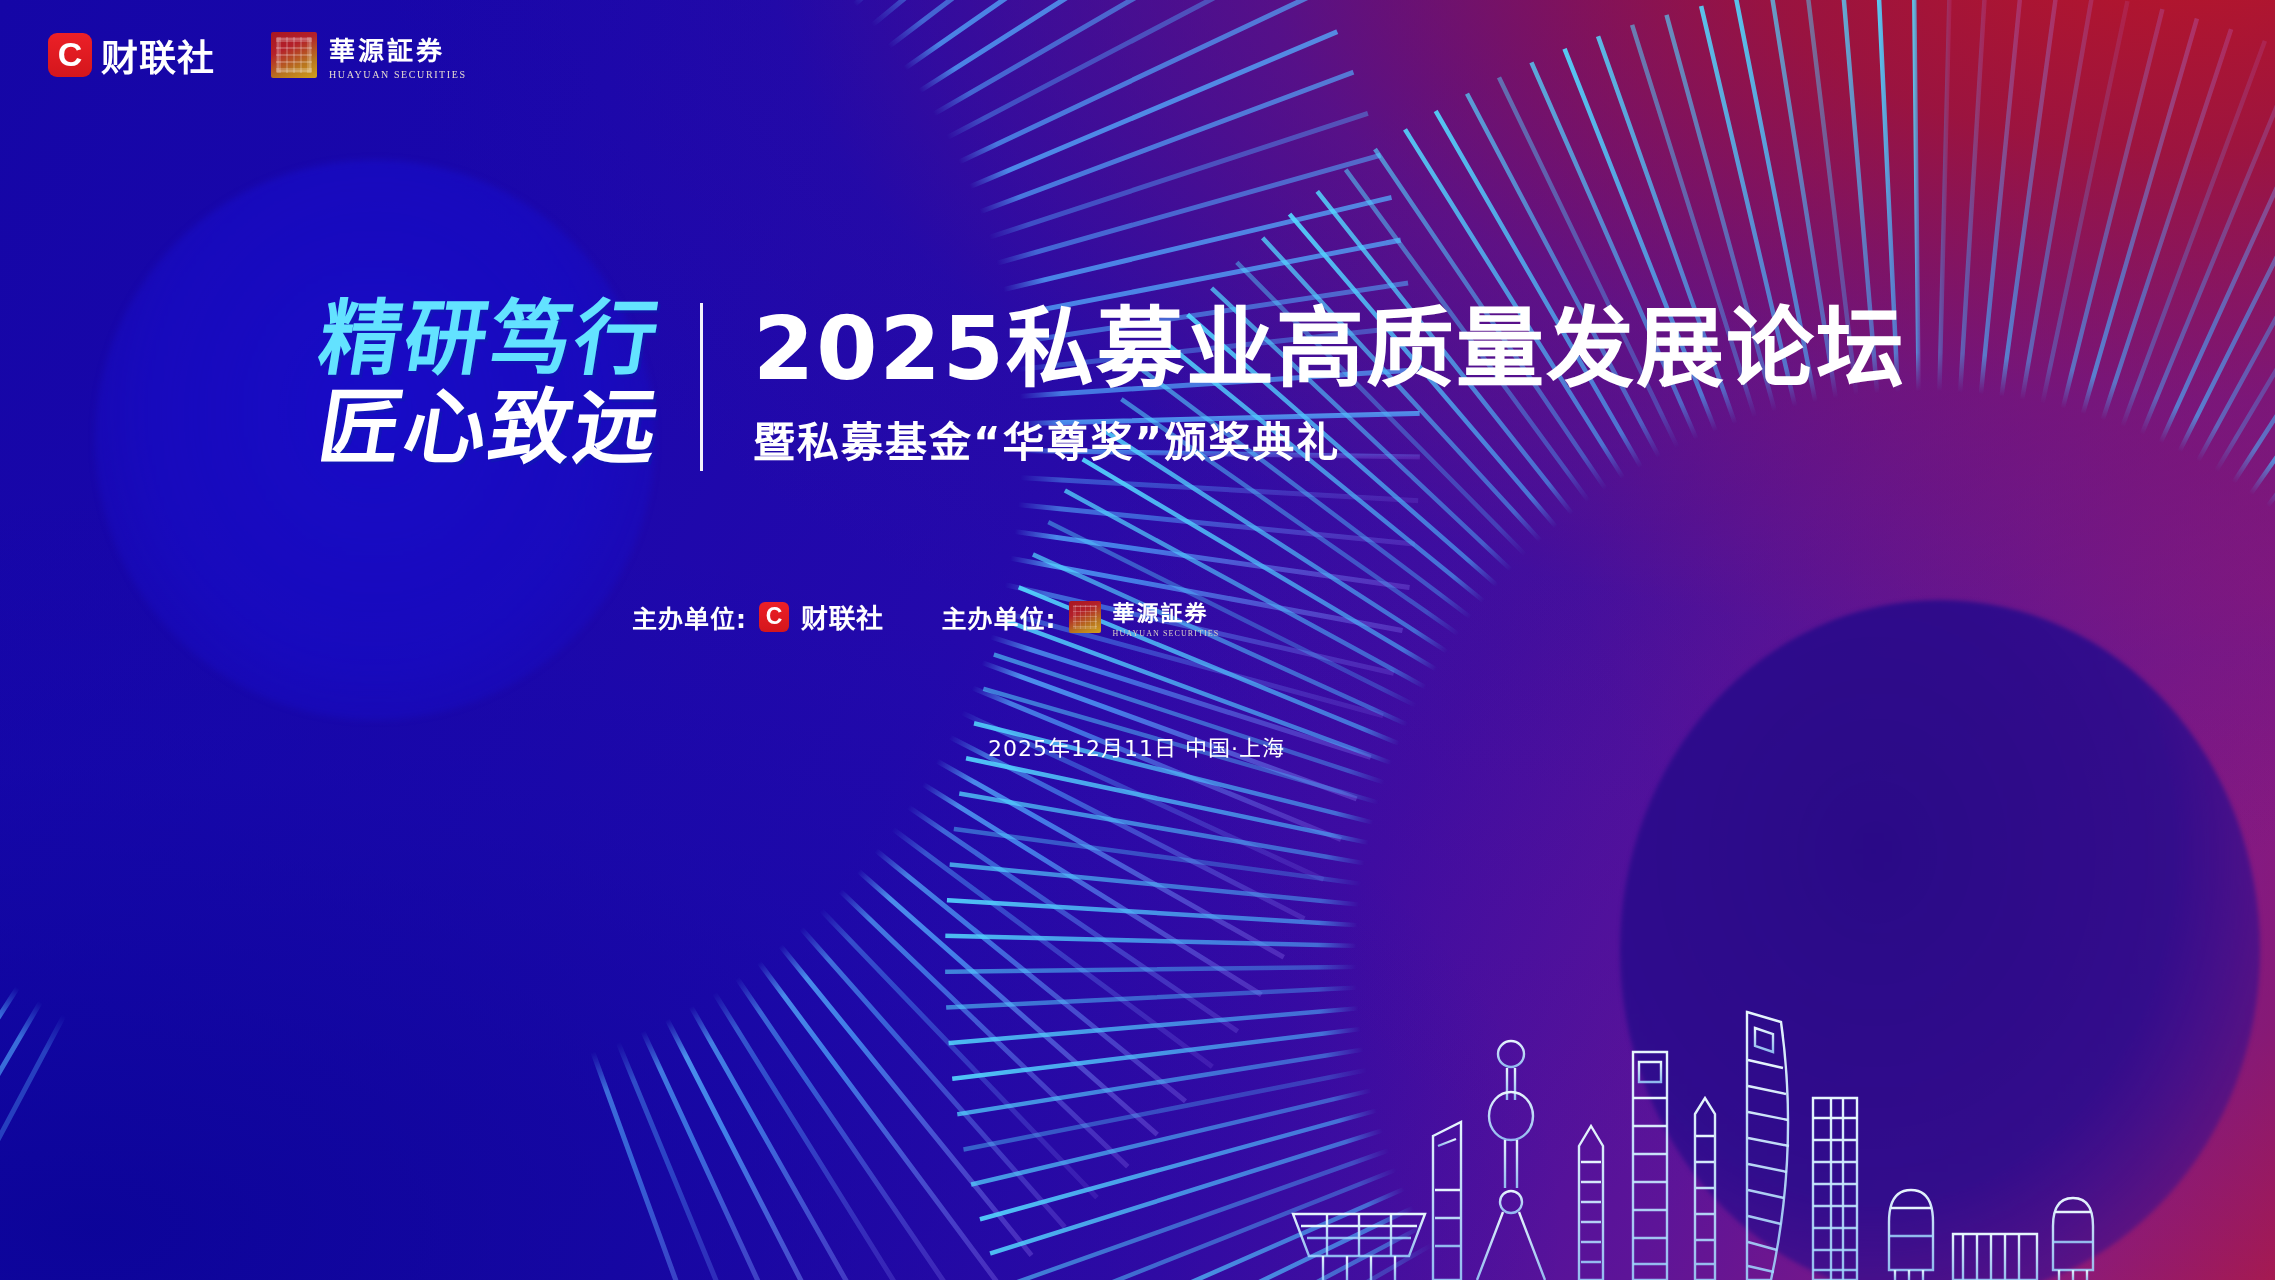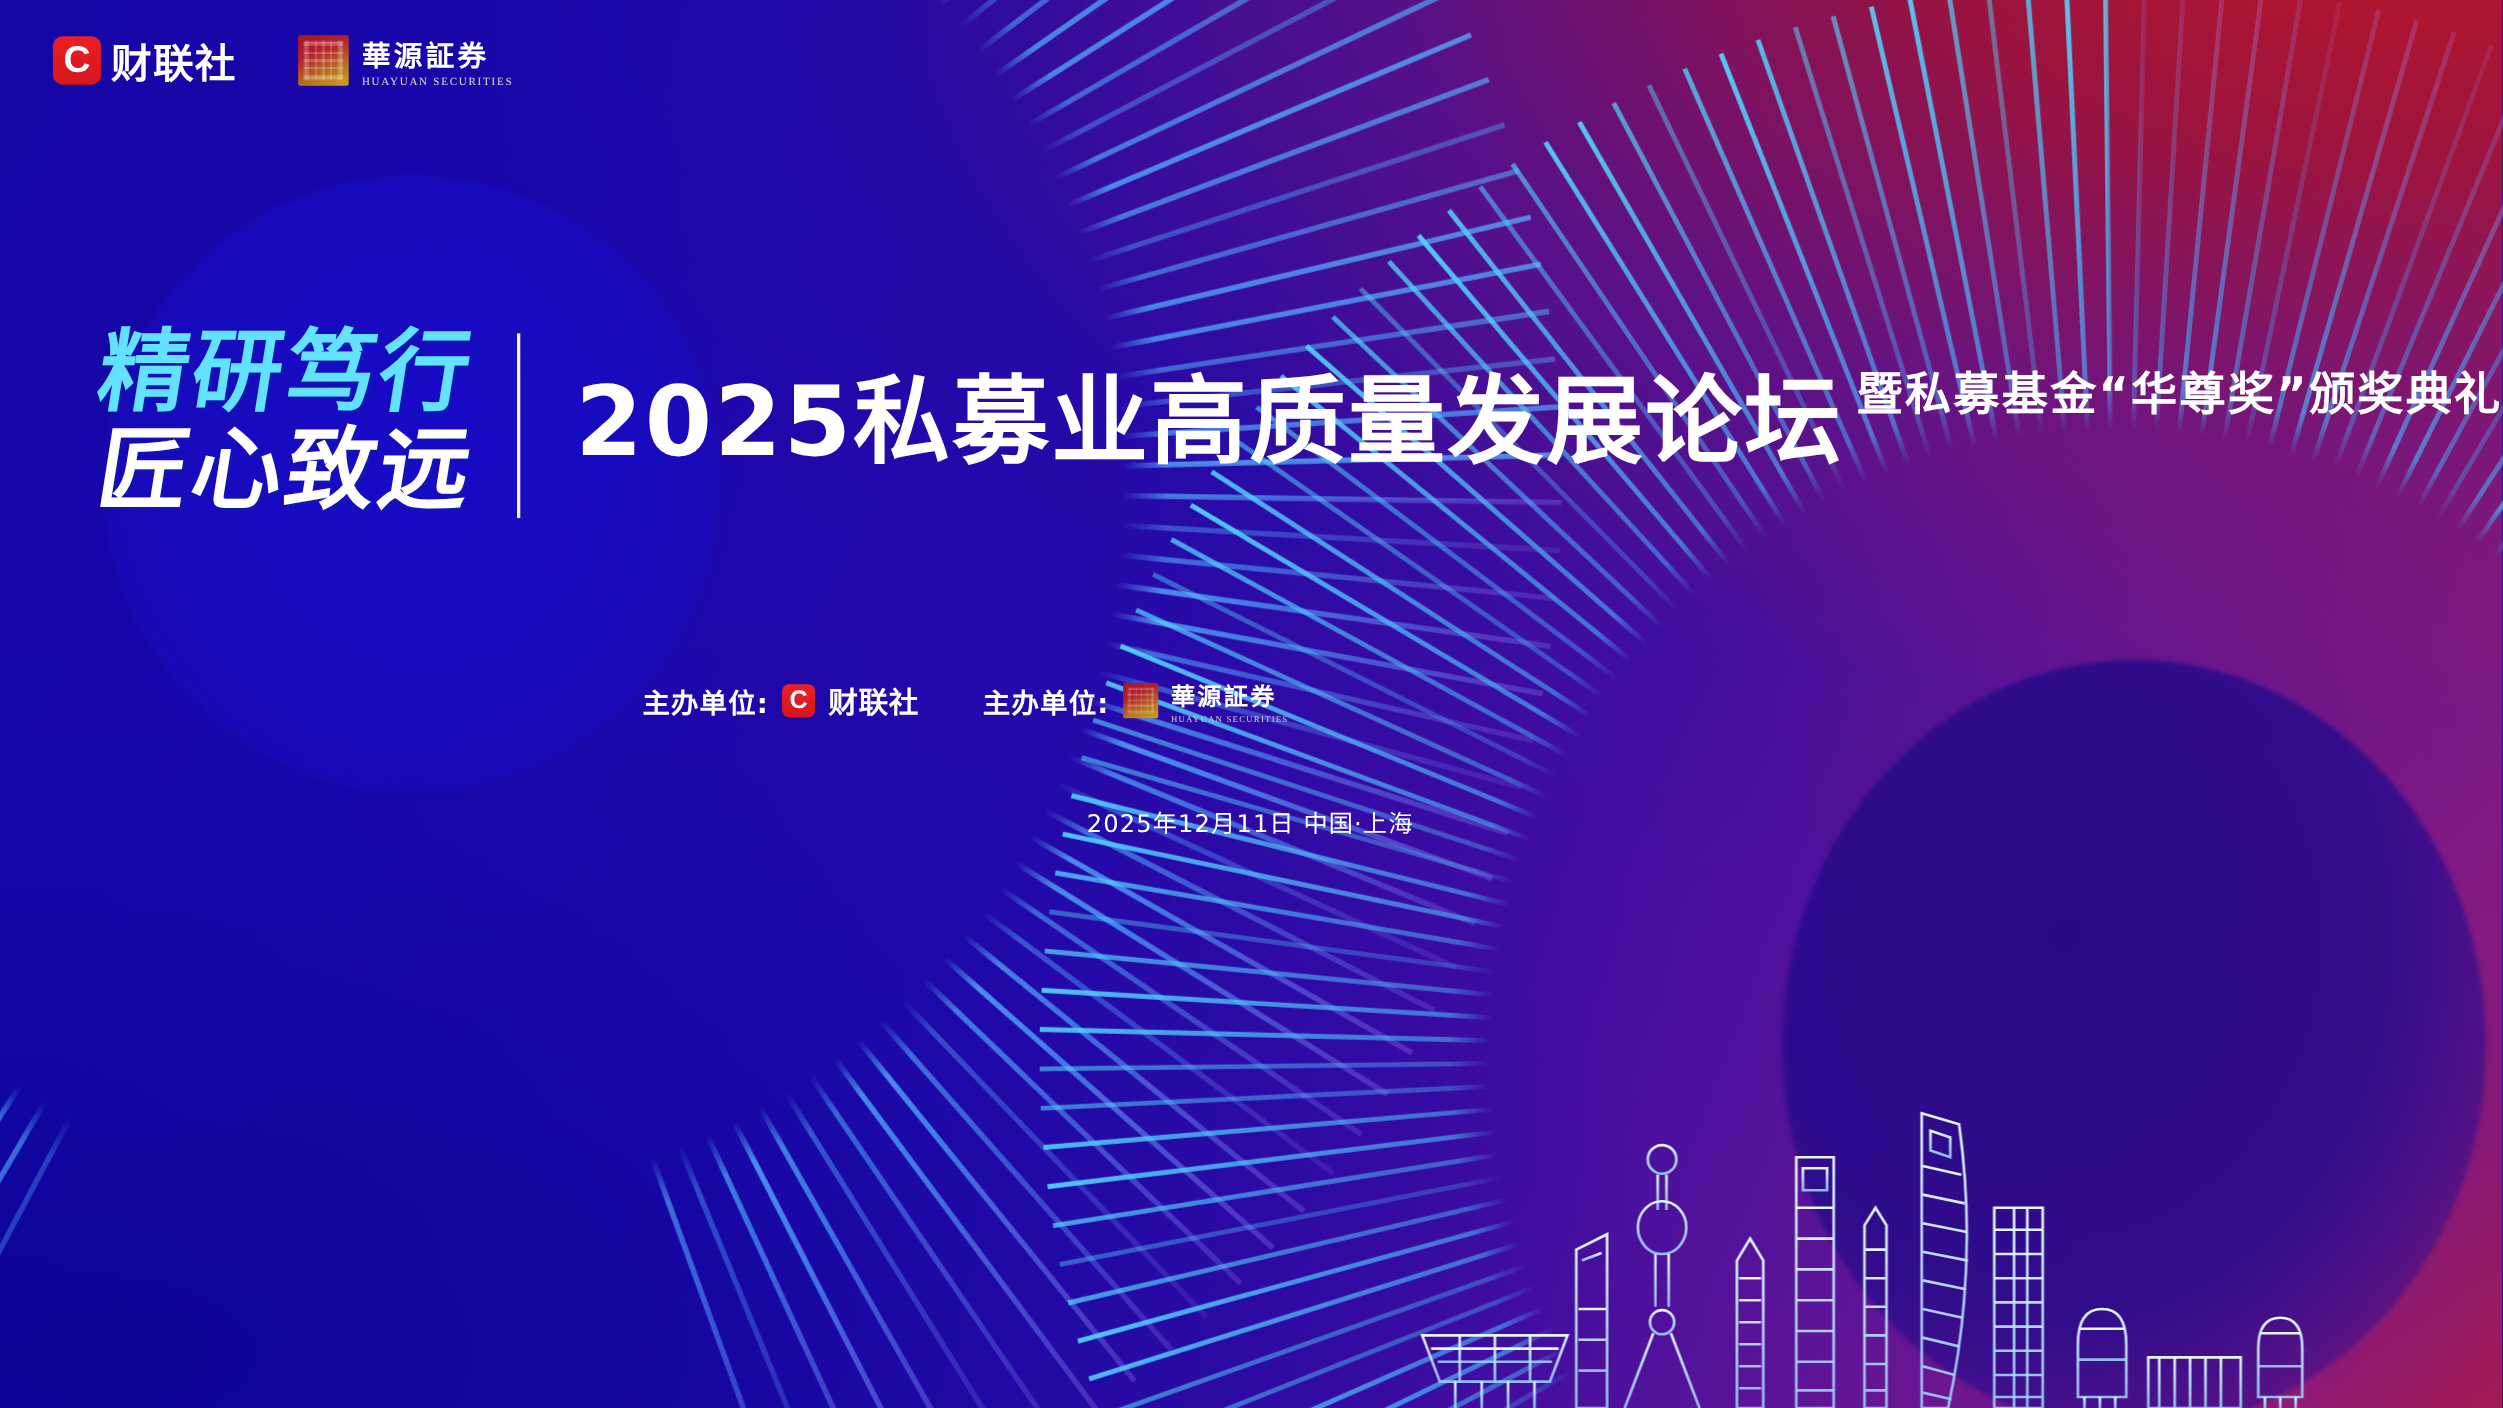--- a/index.html
+++ b/index.html
@@ -99,36 +99,36 @@
     transform:skewX(-9deg);
   }
   .slogan-line.l1 { color:#63e2ff; text-shadow:3px 3px 0 rgba(10,30,170,0.45); }
   .slogan-line.l2 { color:#ffffff; text-shadow:3px 3px 0 rgba(10,30,170,0.45); }
 
   .vdivider {
     width:3px; height:168px; background:#ffffff; opacity:.95; flex:none;
     margin-top:6px;
   }
 
-  .title-block { padding-left:50px; display:flex; flex-direction:row; gap:12px; }
+  .title-block { padding-left:50px; display:flex; flex-direction:column; gap:24px; }
   .title-main {
     font-size:88px; font-weight:bold; color:#ffffff;
     letter-spacing:2px; line-height:1.08; white-space:nowrap;
     font-family:"DejaVu Sans","Liberation Sans",sans-serif;
   }
   .title-sub {
     font-size:42px; font-weight:bold; color:#ffffff;
     letter-spacing:2px; line-height:1.1; white-space:nowrap;
     font-family:"DejaVu Sans","Liberation Sans",sans-serif;
   }
 
   
   .sponsors {
-    position:absolute; left:584px; top:595px;
-    display:flex; align-items:center; gap:58px; z-index:30;margin-top:20px;
+    position:absolute; left:632px; top:595px;
+    display:flex; align-items:center; gap:58px; z-index:30;
   }
   .sponsor-group { display:flex; align-items:center; gap:12px; }
   .sponsor-label {
     font-size:25px; color:#ffffff; font-weight:bold; letter-spacing:1px;
     white-space:nowrap; font-family:"DejaVu Sans","Liberation Sans",sans-serif;
   }
   .s-cls-mark {
     width:30px; height:30px; border-radius:6px;
     background:linear-gradient(180deg,#ec2027 0%,#d4161c 100%);
     display:flex; align-items:center; justify-content:center;

